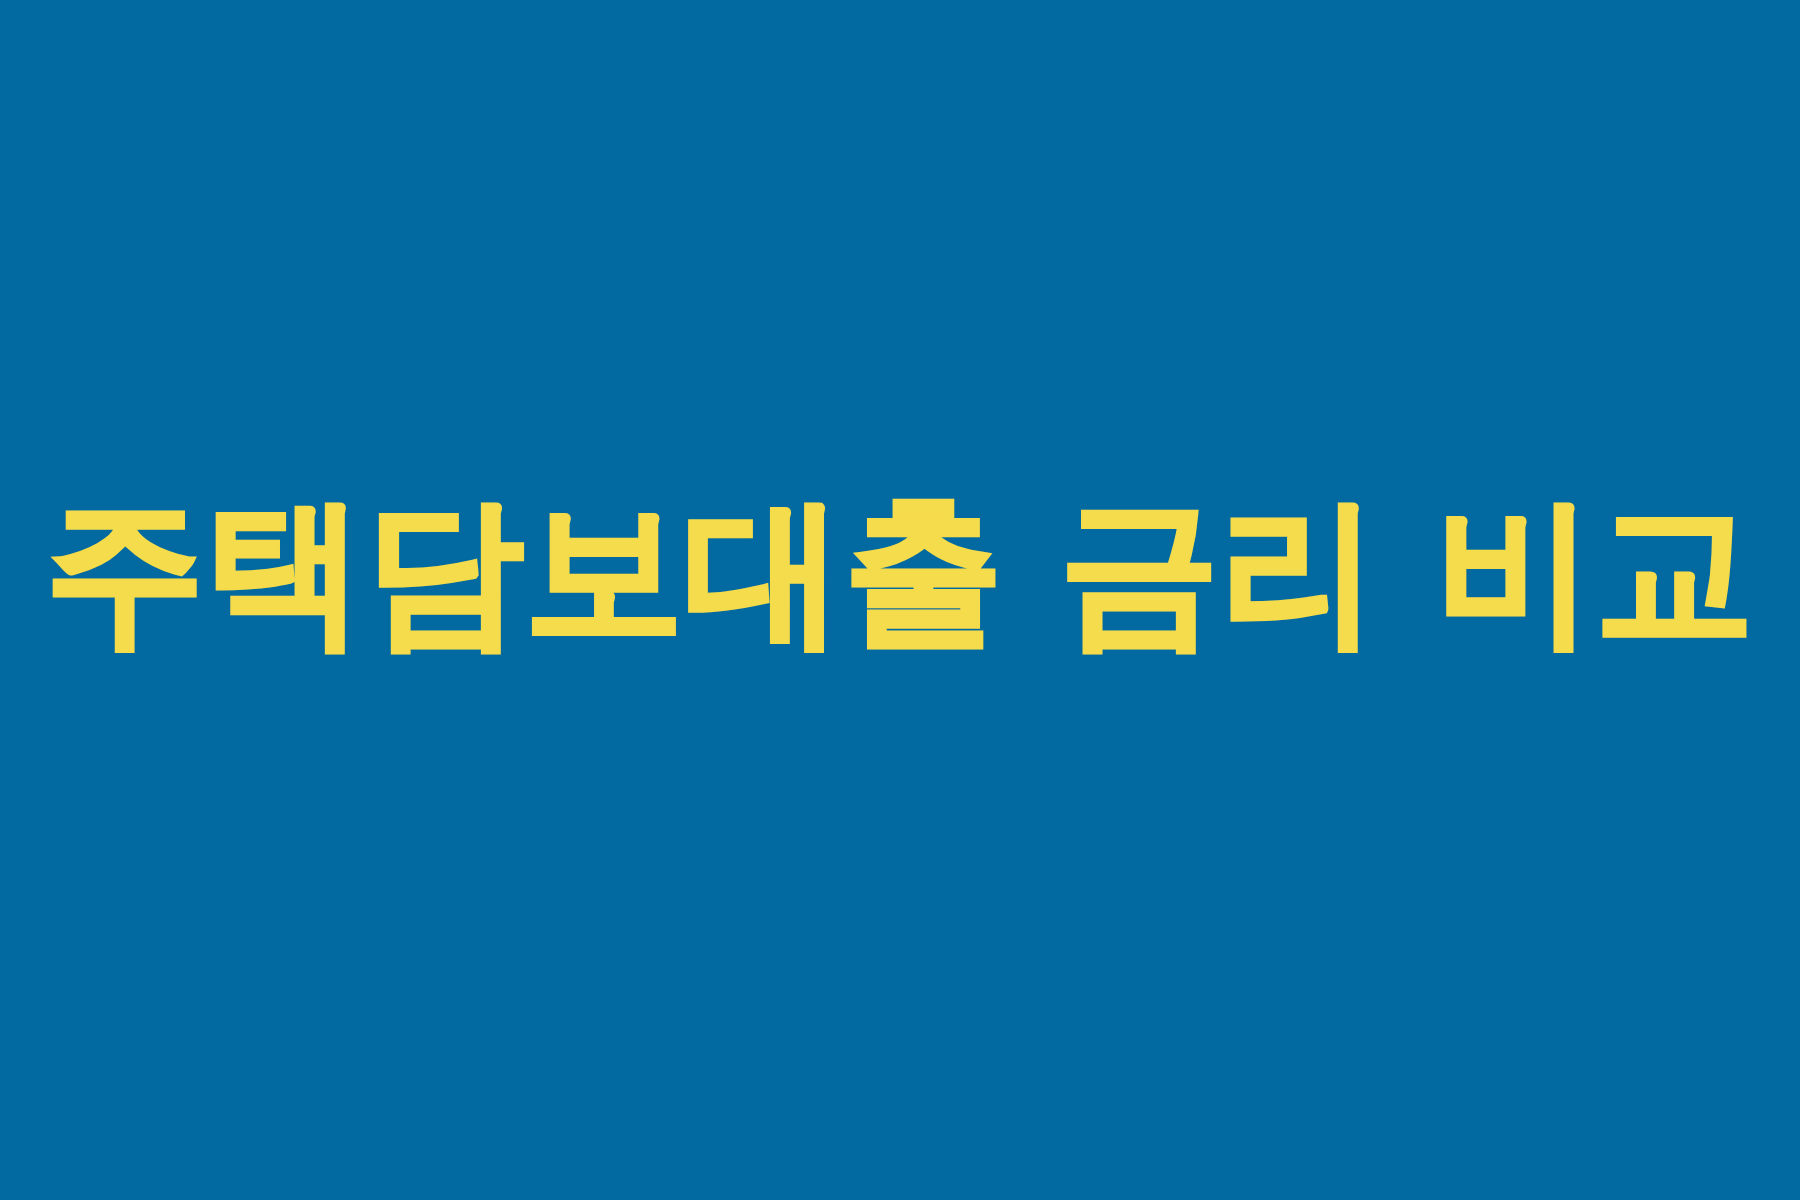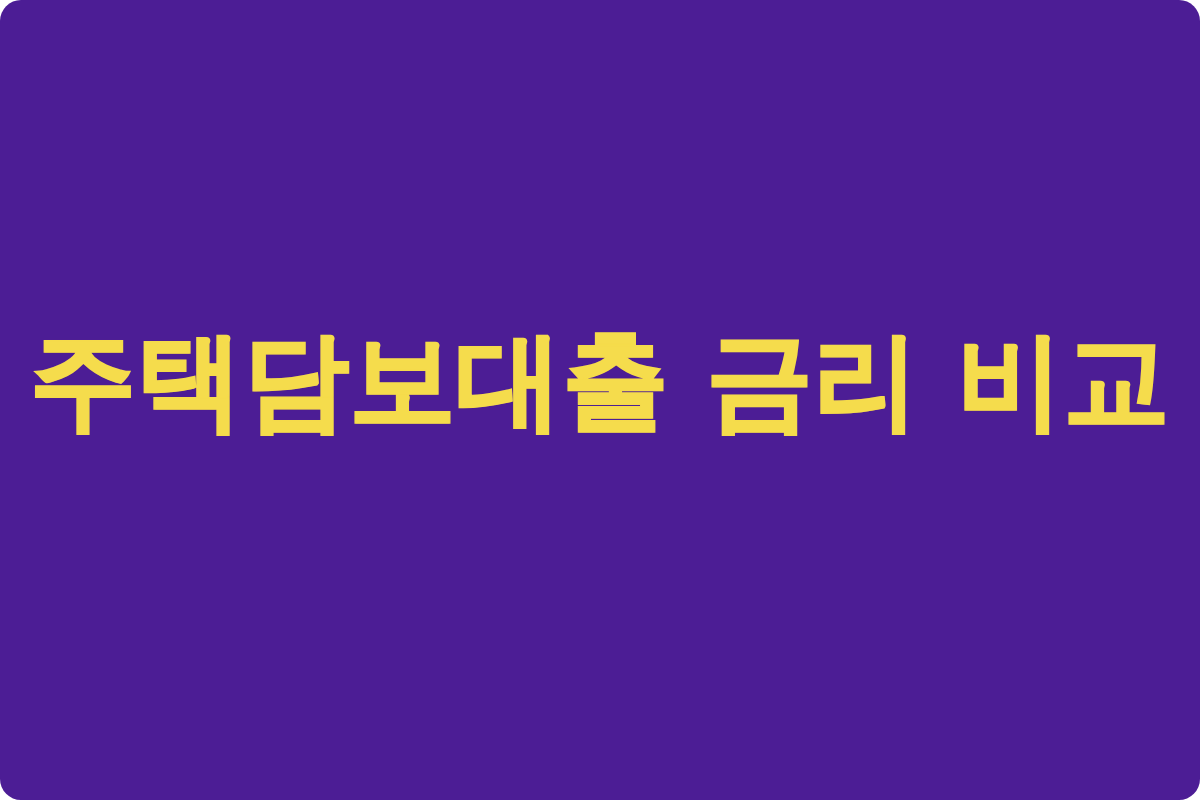--- a/index.html
+++ b/index.html
@@ -65,21 +65,21 @@
     font-size: 106px;
   }
 
   .headline-line--secondary {
     font-size: 104px;
   }
 </style>
 </head>
 <body>
 
-<div class="thumbnail-card" style="background-color: #4c1d95; border-radius: 21px;">
+<div class="thumbnail-card" style="background-color: #0369a1;">
 
   <div class="headline-block">
 
     <span class="headline-line headline-line--primary" style="color: rgb(245, 220, 76); -webkit-text-stroke: 2.5px rgb(245, 220, 76);">주택담보대출 금리 비교</span>
 
 
   </div>
 
 </div>
 

